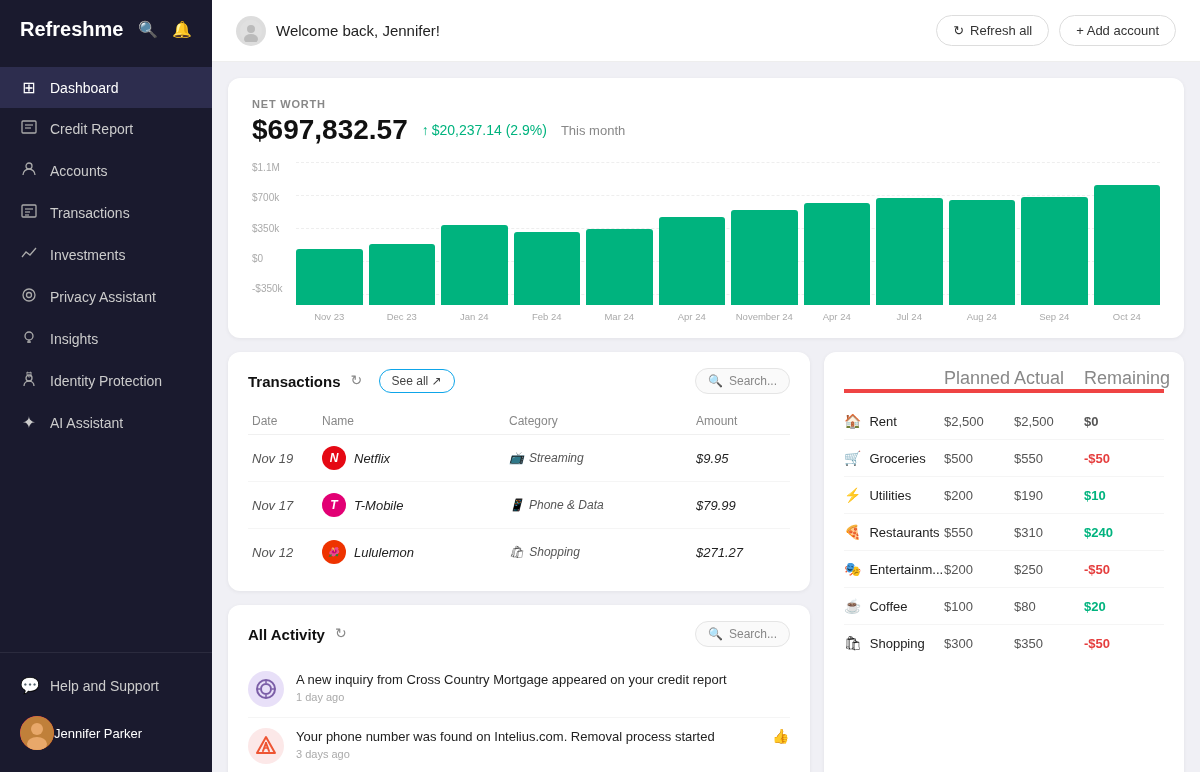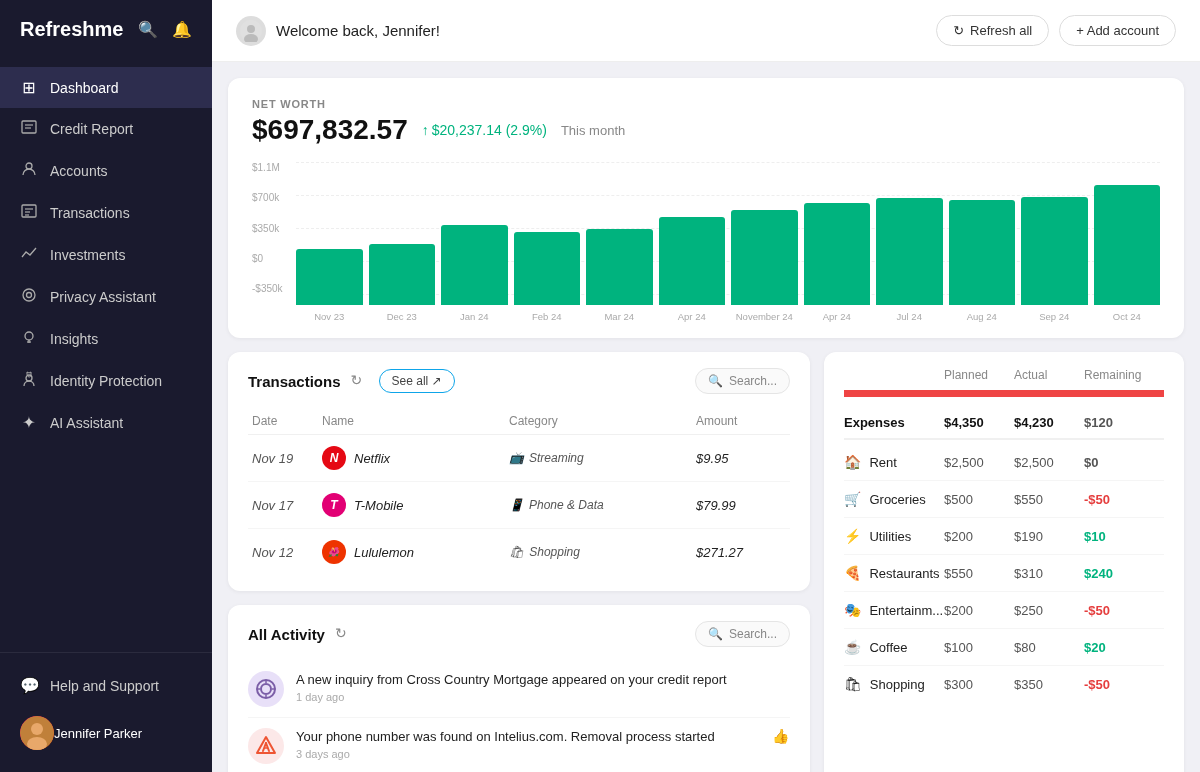--- a/index.html
+++ b/index.html
@@ -369,25 +369,24 @@
     .activity-icon.ccm { background: #e8e0f8; }
     .activity-icon.intelius { background: #fce8e8; }
     .activity-text { flex: 1; }
     .activity-text p { font-size: 13px; color: #222; line-height: 1.4; }
     .activity-time { font-size: 11px; color: #aaa; margin-top: 2px; }
 
     
     .expenses-header {
       display: grid;
       grid-template-columns: 1fr 70px 70px 80px;
-      font-size: 12px;
+      font-size: 18px;
       color: #888;
       margin-bottom: 10px;
-      padding-bottom: 8px;
-      border-bottom: 7px solid #ef4444;
+      border-bottom: 4px solid #ef4444;
     }
     .expense-row {
       display: grid;
       grid-template-columns: 1fr 70px 70px 80px;
       align-items: center;
       padding: 10px 0;
       border-bottom: 1px solid #f5f5f5;
       font-size: 13px;
     }
     .expense-row:last-child { border-bottom: none; }
@@ -743,26 +742,20 @@
       </div>
 
       <div class="right-col">
         <div class="expenses-header">
           <span></span>
           <span>Planned</span>
           <span>Actual</span>
           <span>Remaining</span>
         </div>
 
-        <div class="expenses-summary">
-          <span>Expenses</span>
-          <span>$4,350</span>
-          <span>$4,230</span>
-          <span class="zero">$120</span>
-        </div>
 
         <div class="expense-row">
           <span class="expense-name">
               <span class="expense-icon">🏠</span>
               <span>Rent</span>
             </span>
           <span class="expense-planned">$2,500</span>
           <span class="expense-actual">$2,500</span>
           <span class="expense-remaining zero">$0</span>
         </div>

